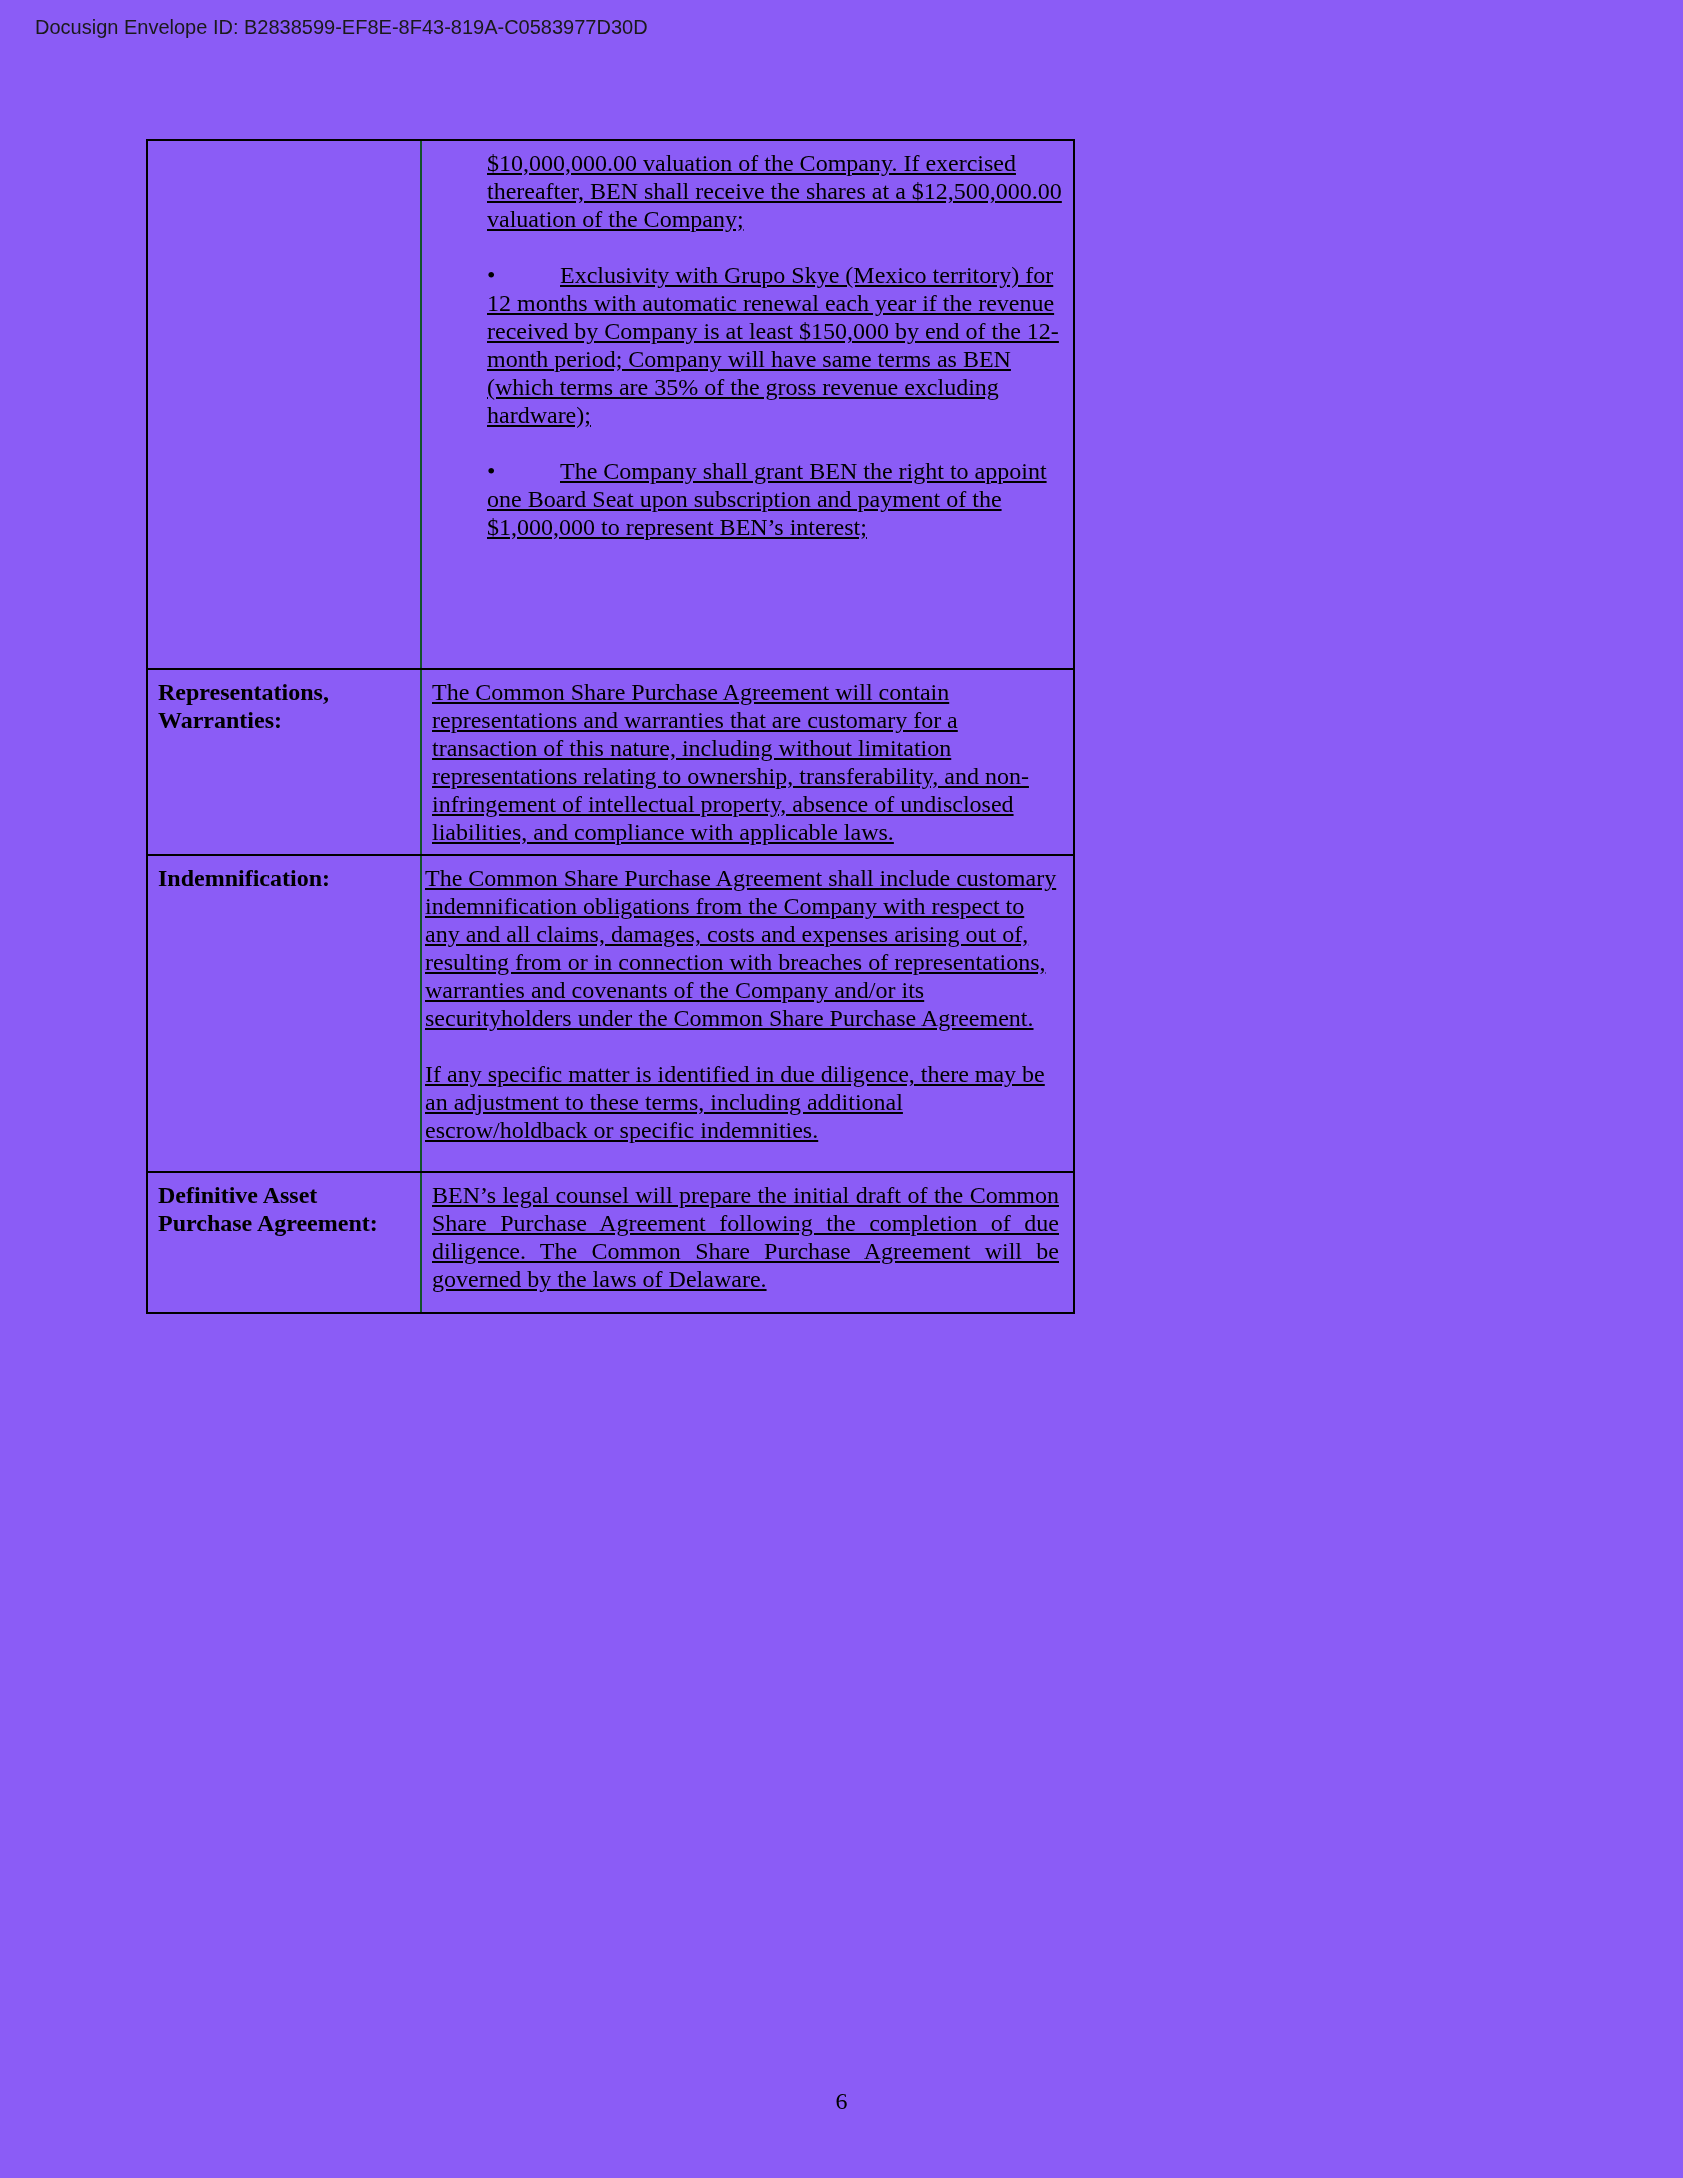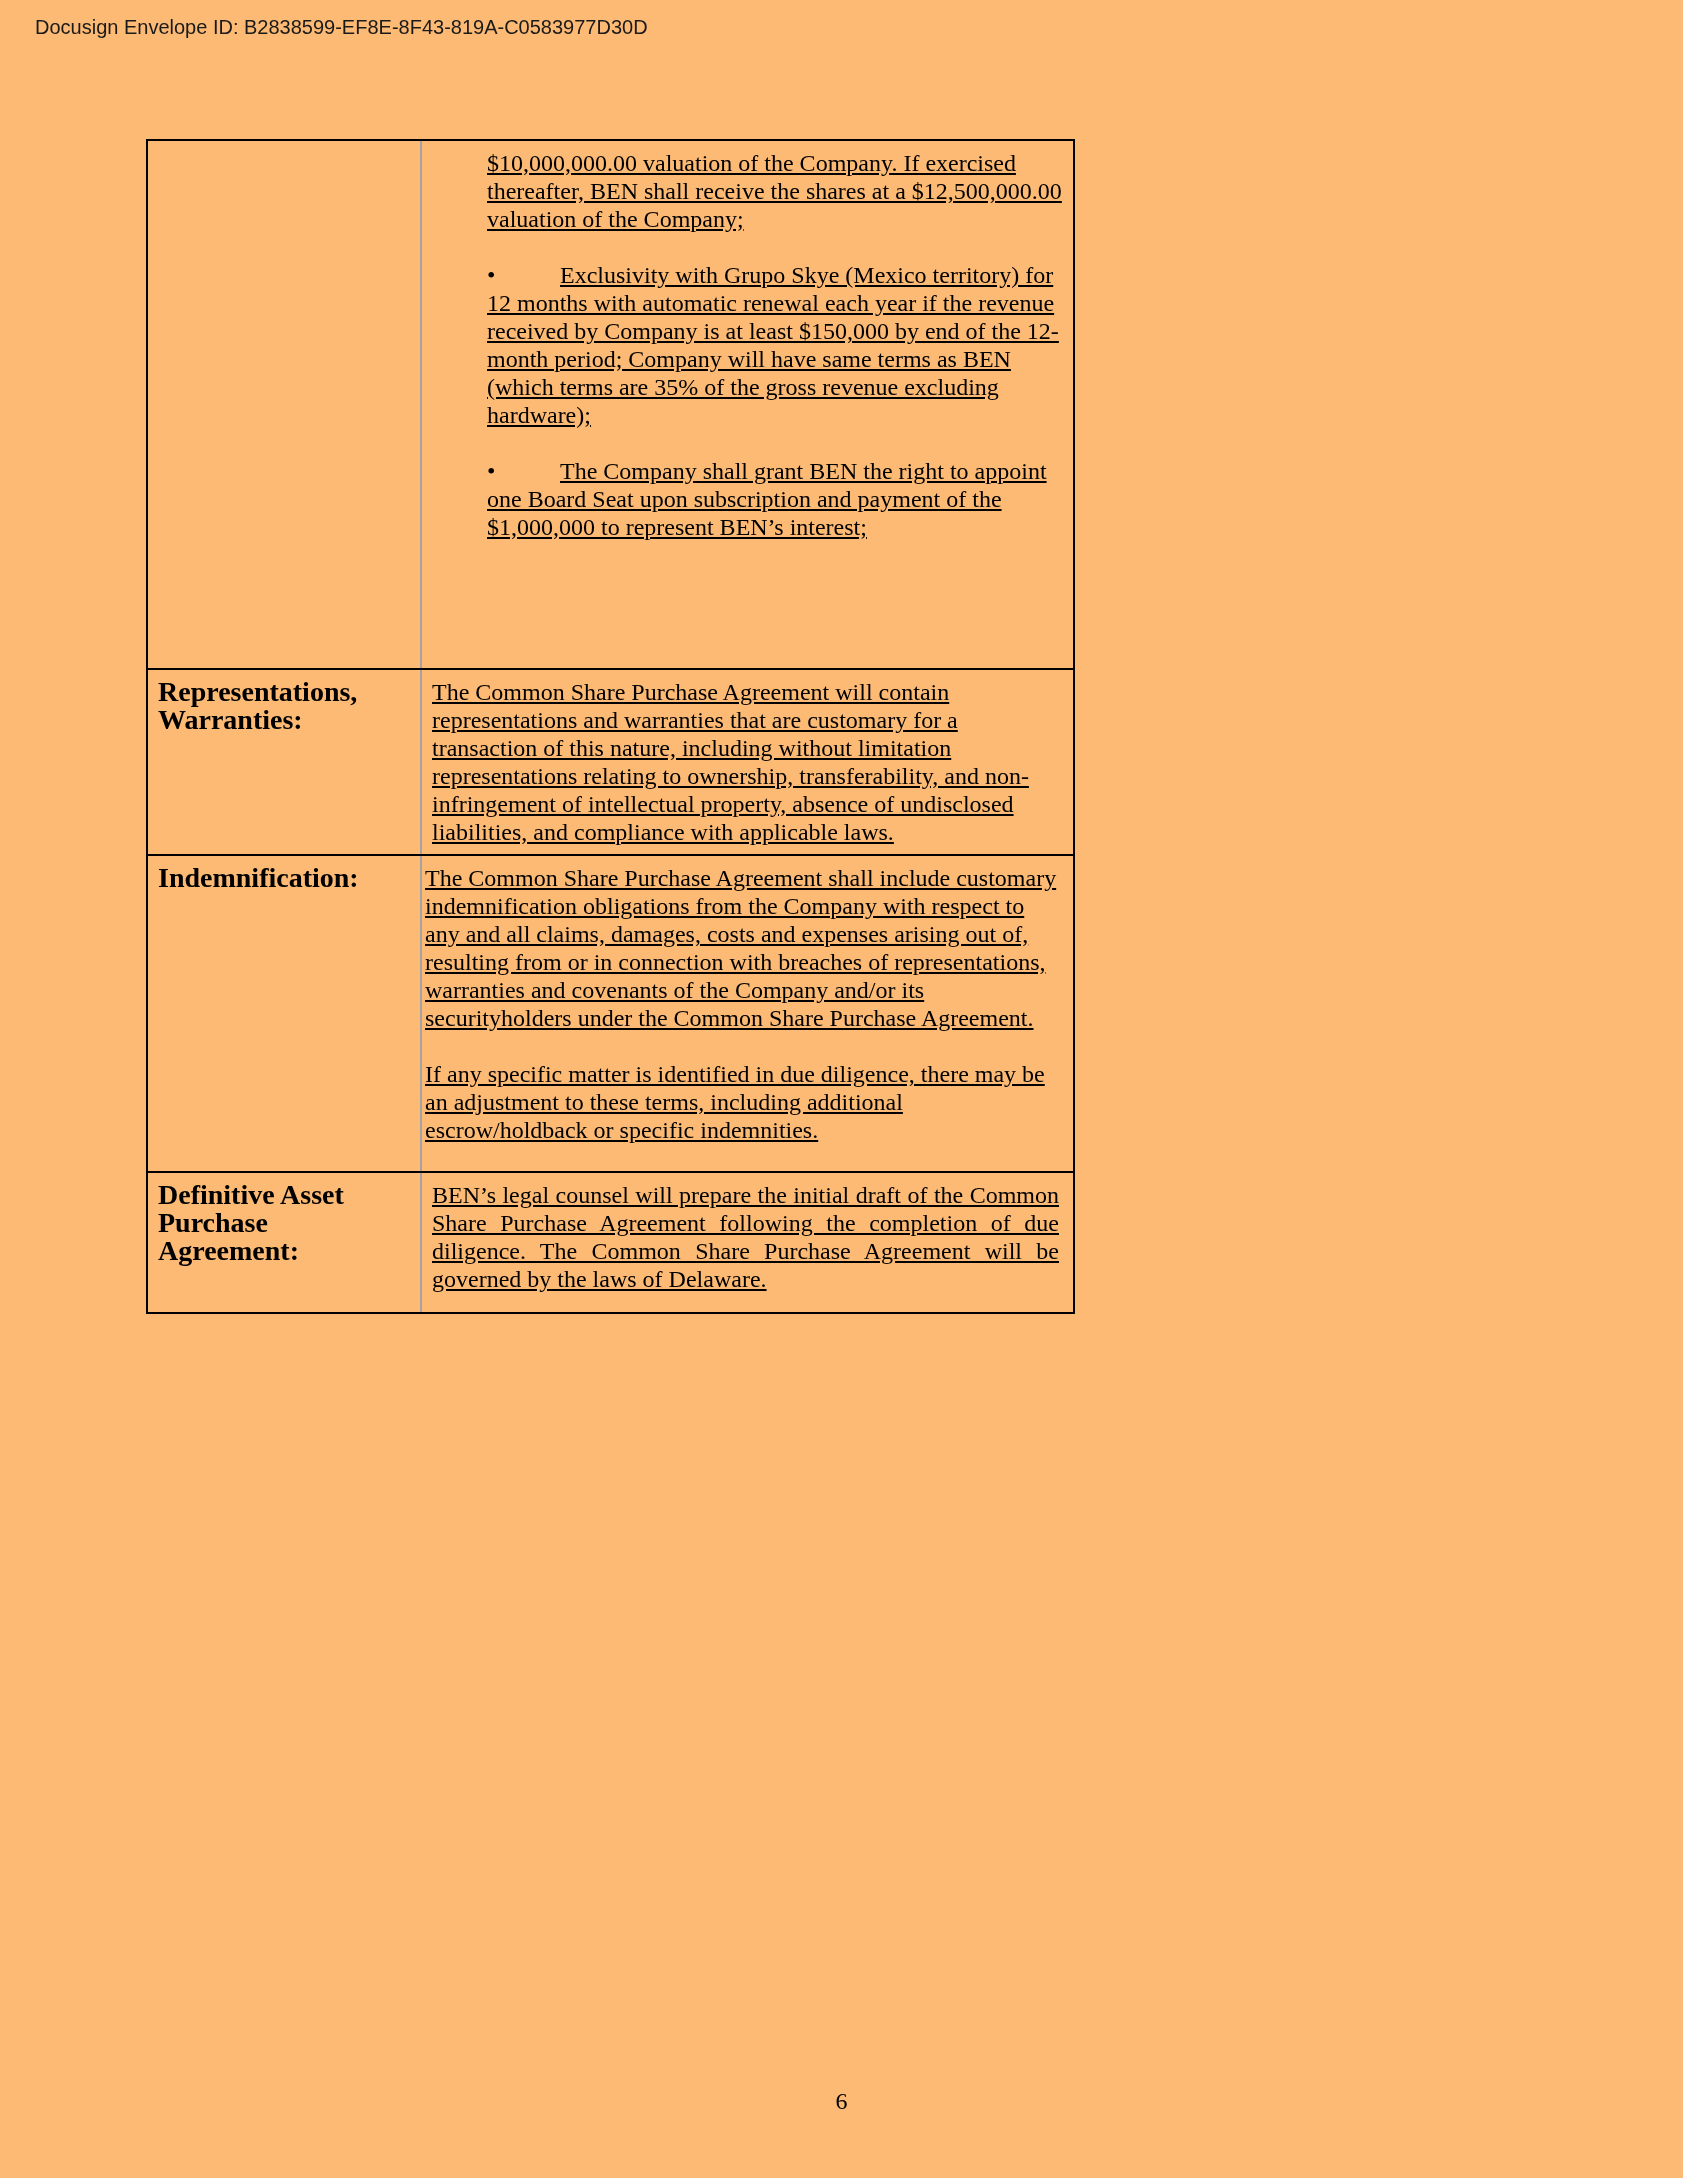--- a/index.html
+++ b/index.html
@@ -1,20 +1,20 @@
 <!DOCTYPE html>
 <html><head>
 <meta charset="utf-8">
 <style>
   html,body{margin:0;padding:0;background:#ffffff;}
   .page{
     position:relative;
     width:1683px;
     height:2178px;
-    background:#fdba74;
+    background:#8b5cf6;
     color:#000;
     font-family:"Liberation Serif", serif;
     overflow:hidden;
   }
   .envelope-id{
     position:absolute;
     top:16px;
     left:35px;
     font-family:"Liberation Sans", sans-serif;
     font-size:20px;
@@ -30,24 +30,24 @@
   }
   .trow{
     display:flex;
     align-items:stretch;
     border-top:2px solid #000;
   }
   .trow.first{border-top:none;}
   .cell-label{
     flex:0 0 274px;
     width:274px;
-    border-right:2px solid #a3a3a3;
+    border-right:2px solid #14532d;
     box-sizing:border-box;
     padding:8px 12px 8px 10px;
-    font-size:28px;
+    font-size:24px;
     line-height:28px;
     font-weight:bold;
   }
   .cell-content{
     flex:1 1 auto;
     box-sizing:border-box;
     padding:8px 8px 8px 10px;
     font-size:24px;
     line-height:28px;
     text-decoration:underline;

